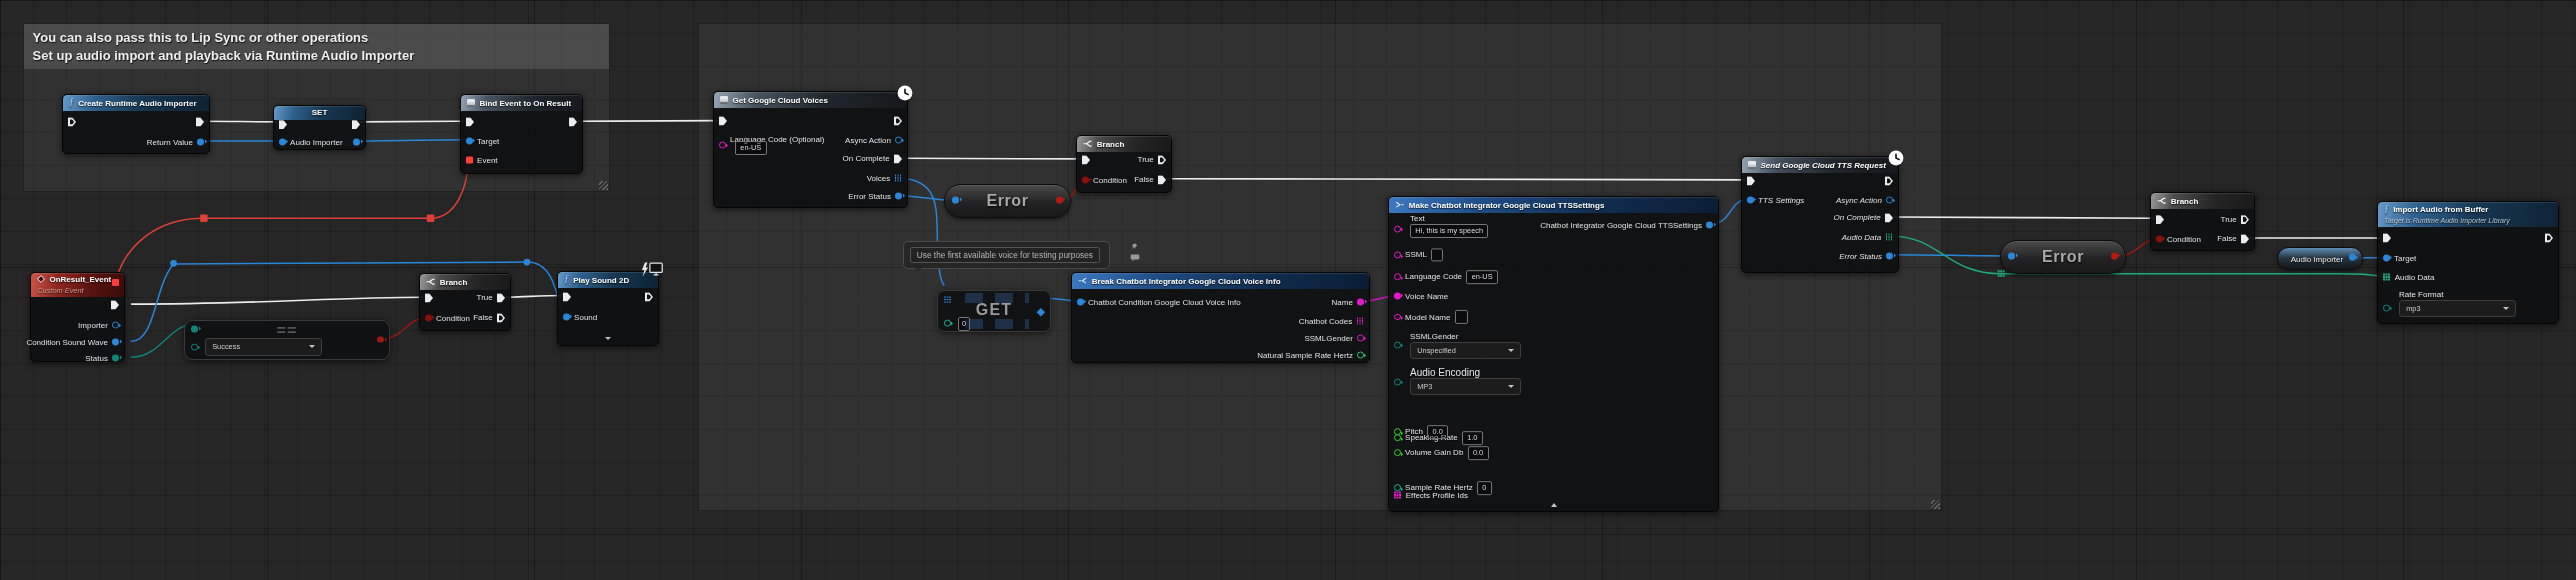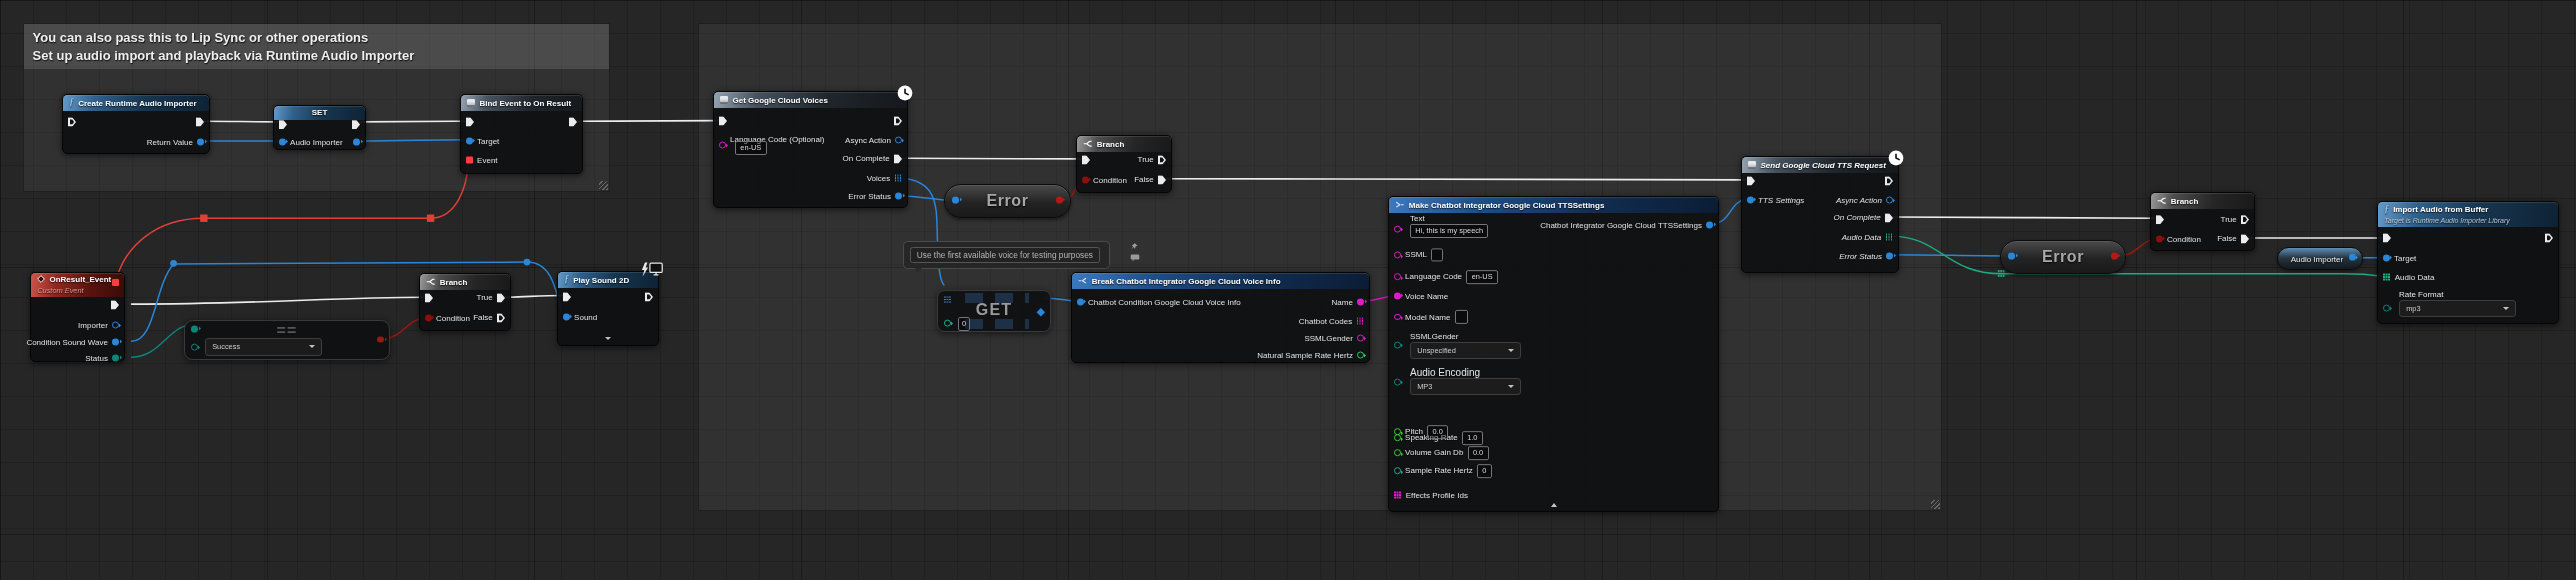--- a/index.html
+++ b/index.html
@@ -500,21 +500,21 @@
     <div class="p" style="left:5px;top:235px;">
       <span class="dot hollow" style="--c:#37d02c;"></span>
       <span>Pitch</span>
       <span class="field">0.0</span>
     </div>
     <div class="p" style="left:5px;top:256px;">
       <span class="dot hollow" style="--c:#37d02c;"></span>
       <span>Volume Gain Db</span>
       <span class="field">0.0</span>
     </div>
-    <div class="p" style="left:5px;top:274px;">
+    <div class="p" style="left:5px;top:291px;">
       <span class="dot hollow" style="--c:#1db08f;"></span>
       <span>Sample Rate Hertz</span>
       <span class="field">0</span>
     </div>
     <div class="p" style="left:5px;top:298px;">
       <span class="agrid" style="--c:#e219c9;"></span>
       <span>Effects Profile Ids</span>
     </div>
     <div class="chevup" style="position:absolute;left:50%;transform:translateX(-50%);bottom:3.7px;"></div>
   </div>

